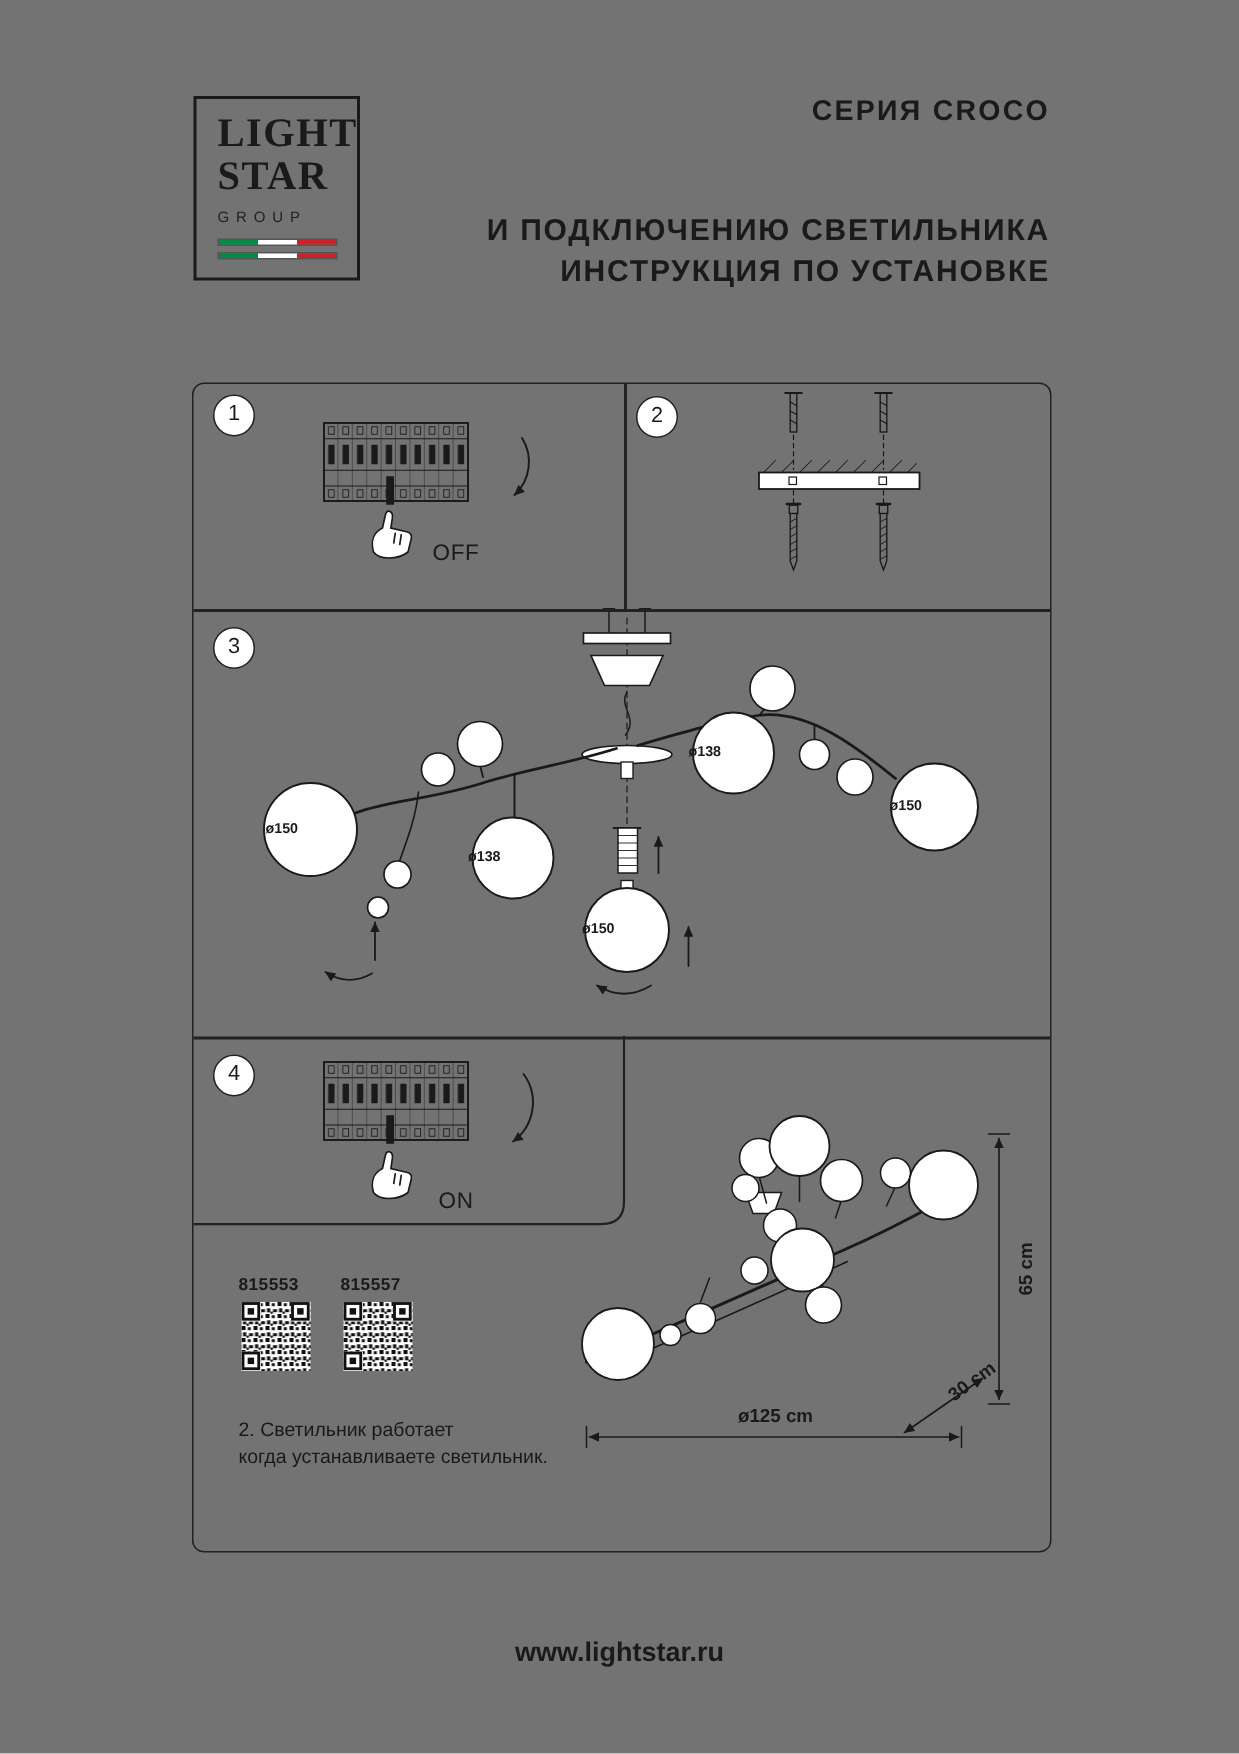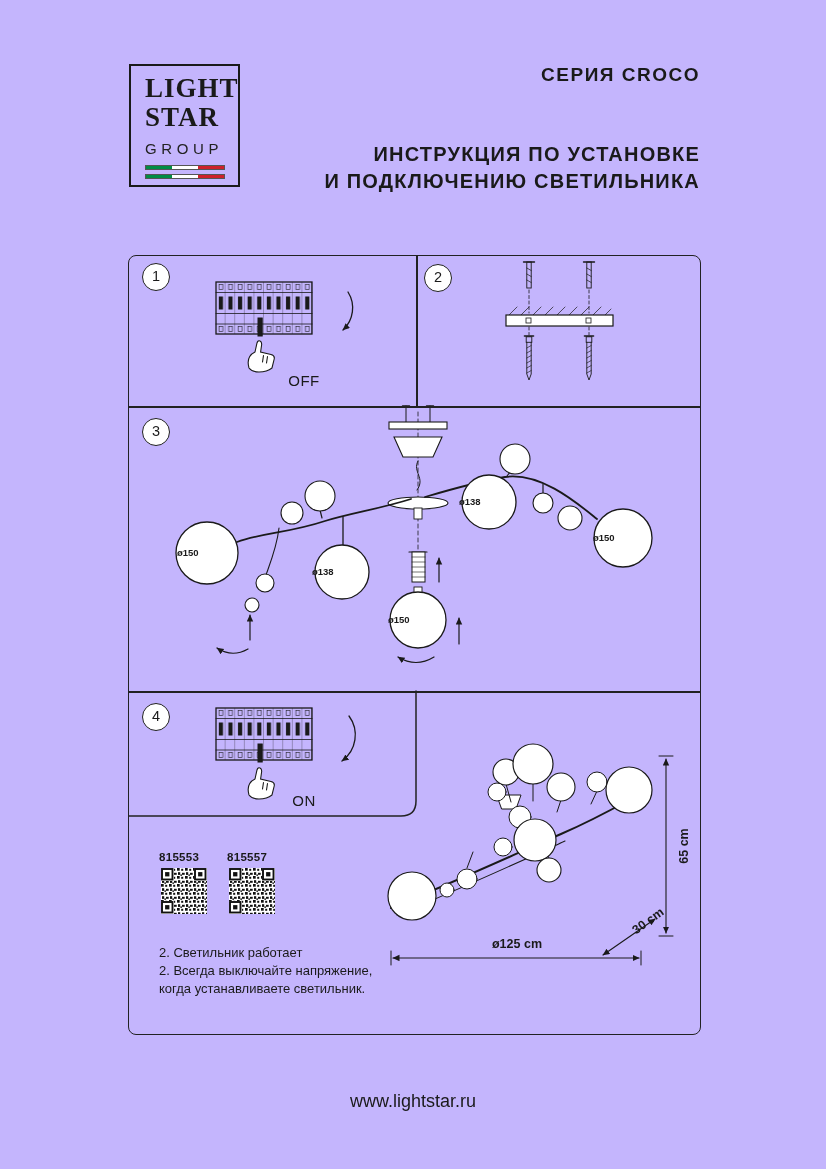--- a/index.html
+++ b/index.html
@@ -1,24 +1,24 @@
 <!DOCTYPE html>
 <html><head>
 <meta charset="utf-8">
 <style>
   *{margin:0;padding:0;box-sizing:border-box}
   html,body{background:#fff}
-  .page{position:relative;width:826px;height:1169px;margin:0 auto;background:#c4b5fd;
+  .page{position:relative;width:826px;height:1169px;margin:0 auto;background:#737373;
         font-family:"Liberation Sans",sans-serif;color:#1a1a1a;overflow:hidden}
   .abs{position:absolute}
 
   
   .logo-box{left:129px;top:64px;width:111px;height:123px;border:2.5px solid #1a1a1a;padding:8px 0 0 14px}
   .logo-word{font-family:"Liberation Serif",serif;font-weight:bold;font-size:27px;line-height:29px;letter-spacing:1px}
-  .logo-group{font-size:15px;letter-spacing:4.6px;margin-top:8px;color:#222}
+  .logo-group{font-size:10px;letter-spacing:4.6px;margin-top:8px;color:#222}
   .flag-bar{width:80px;height:5px;display:flex;border:1px solid #555;margin-top:4px}
   .flag-bar.first{margin-top:8px}
   .flag-seg{flex:1}
   .fg{background:#008C45}.fw{background:#fff}.fr{background:#CD212A}
 
   
   .hdr-series{right:126px;top:62px;text-align:right;font-weight:bold;font-size:19px;letter-spacing:1.5px;line-height:26px}
   .hdr-title{right:126px;top:141px;text-align:right;font-weight:bold;font-size:20px;letter-spacing:1.2px;line-height:27px}
 
   
@@ -26,21 +26,21 @@
   .divider{position:absolute;background:#222}
   .step-num{position:absolute;width:28px;height:28px;border:1.5px solid #222;border-radius:50%;
             text-align:center;line-height:25px;font-size:14.5px;background:#fff}
   .switch-label{position:absolute;width:70px;text-align:center;font-size:15px;font-weight:500;letter-spacing:.5px}
   .globe-label{position:absolute;width:60px;font-size:9.5px;font-weight:bold}
   .qr-label{position:absolute;width:50px;text-align:left;font-size:11.5px;font-weight:bold;letter-spacing:.3px}
   .notes{position:absolute;left:30px;top:688px;width:262px;font-size:13px;line-height:18px}
   .dim-label{position:absolute;font-size:12.5px;font-weight:600;text-align:center;white-space:nowrap}
   .dim-v{transform:rotate(-90deg);transform-origin:0 0;width:70px}
   .dim-d{transform:rotate(-36deg);width:64px}
-  .footer{left:0;top:1091px;width:826px;text-align:center;font-size:18px;font-weight:normal}
+  .footer{left:0;top:1091px;width:826px;text-align:center;font-size:18px;font-weight:bold}
 </style>
 </head>
 <body>
 
 <div class="page">
 
   <div class="abs logo-box">
     <div class="logo-word">LIGHT</div>
     <div class="logo-word">STAR</div>
     <div class="logo-group">GROUP</div>
@@ -53,22 +53,22 @@
       <div class="flag-seg fg"></div>
       <div class="flag-seg fw"></div>
       <div class="flag-seg fr"></div>
     </div>
   </div>
 
   <div class="abs hdr-series">
     <div>СЕРИЯ CROCO</div>
   </div>
   <div class="abs hdr-title">
+    <div>И ПОДКЛЮЧЕНИЮ СВЕТИЛЬНИКА</div>
     <div>ИНСТРУКЦИЯ ПО УСТАНОВКЕ</div>
-    <div>И ПОДКЛЮЧЕНИЮ СВЕТИЛЬНИКА</div>
   </div>
 
   <div class="abs panel">
 
     <svg width="570" height="777" viewBox="0 0 570 777" fill="none" stroke-linecap="round" style="position:absolute;left:0;top:0">
       <defs>
         <marker id="ah" markerWidth="10" markerHeight="8" refX="6.5" refY="3.2" orient="auto-start-reverse" markerUnits="userSpaceOnUse">
           <path d="M0,0 L7,3.2 L0,6.4 Z" fill="#1a1a1a"></path>
         </marker>
         <pattern id="mods" width="9.6" height="52" patternUnits="userSpaceOnUse">
@@ -256,35 +256,34 @@
 
     <div class="divider" style="left:287px;top:0;width:1.5px;height:150px"></div>
     <div class="divider" style="left:0;top:150px;width:100%;height:1.5px"></div>
     <div class="divider" style="left:0;top:435px;width:100%;height:1.5px"></div>
 
     <div class="step-num" style="left:13px;top:7px">1</div>
     <div class="step-num" style="left:295px;top:8px">2</div>
     <div class="step-num" style="left:13px;top:162px">3</div>
     <div class="step-num" style="left:13px;top:447px">4</div>
 
-    <div class="switch-label" style="left:140px;top:116px">OFF</div>
+    <div class="switch-label" style="left:140px;top:104px">OFF</div>
     <div class="switch-label" style="left:140px;top:536px">ON</div>
 
     <div class="globe-label" style="left:48px;top:291px">ø150</div>
     <div class="globe-label" style="left:183px;top:310px">ø138</div>
     <div class="globe-label" style="left:330px;top:240px">ø138</div>
     <div class="globe-label" style="left:464px;top:276px">ø150</div>
     <div class="globe-label" style="left:259px;top:358px">ø150</div>
 
     <div class="qr-label" style="left:30px;top:595px">815553</div>
     <div class="qr-label" style="left:98px;top:595px">815557</div>
 
     <div class="notes">
       <div>2. Светильник работает</div>
-      <div>2. Всегда выключайте напряжение,</div>
       <div>когда устанавливаете светильник.</div>
     </div>
 
     <div class="dim-label dim-v" style="left:548px;top:625px">65 cm</div>
     <div class="dim-label dim-d" style="left:487px;top:658px">30 cm</div>
     <div class="dim-label" style="left:348px;top:681px;width:80px">ø125 cm</div>
   </div>
 
   <div class="abs footer">www.lightstar.ru</div>
 

